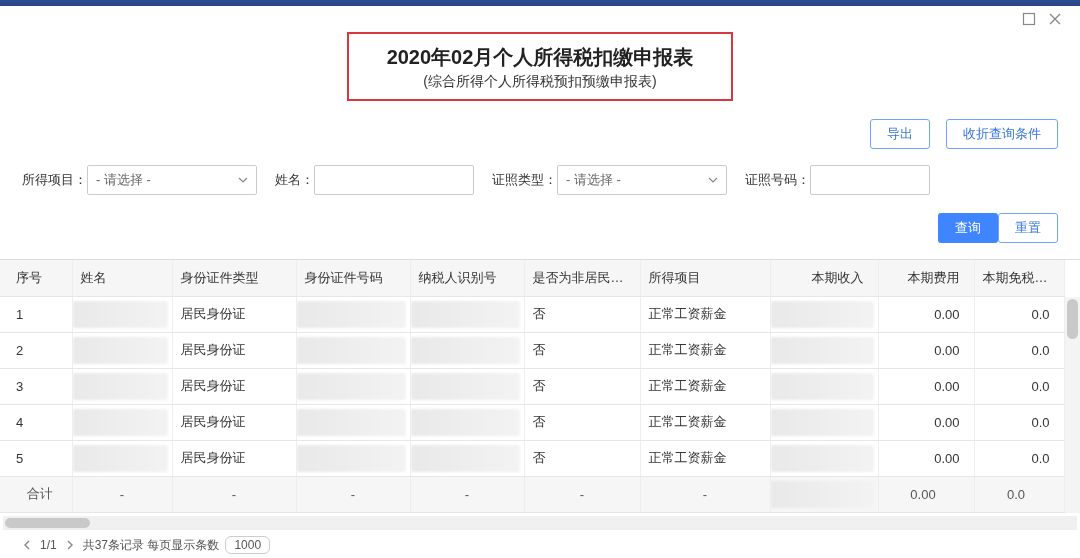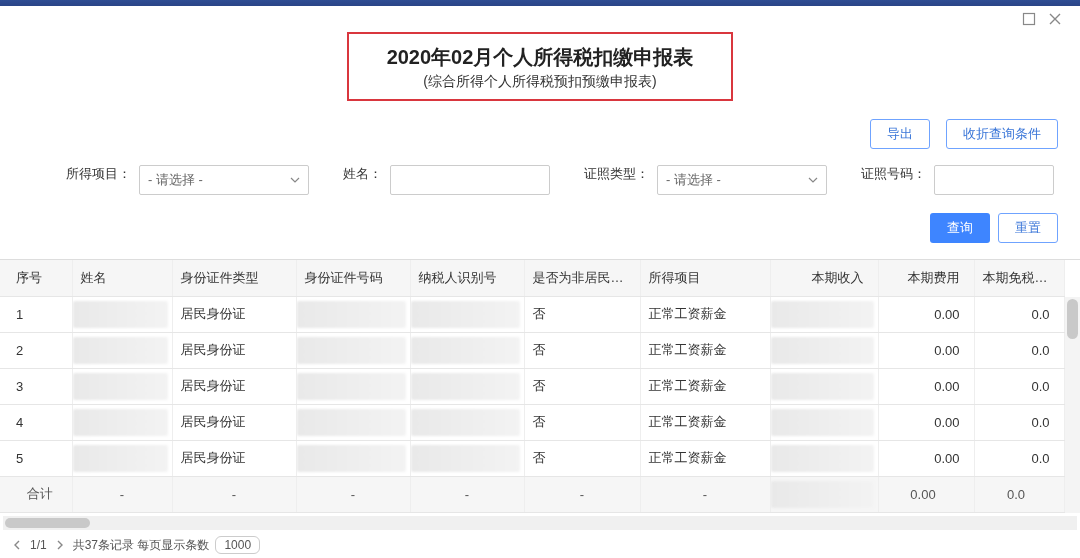--- a/index.html
+++ b/index.html
@@ -10,21 +10,21 @@
     .wicon svg { width:14px; height:14px; }
     .title-block { text-align:center; margin-top:26px; }
     .title-frame { display:inline-block; border:2px solid #d9363e; padding:10px 38px 8px; }
     .title-main { font-size:20px; font-weight:600; color:#222; }
     .title-sub  { font-size:14px; color:#333; margin-top:2px; }
     .action-row { display:flex; justify-content:flex-end; gap:16px; margin:18px 22px 0 22px; }
     .btn { display:inline-flex; align-items:center; justify-content:center; height:30px; padding:0 16px; border-radius:3px; font-size:13px; cursor:pointer; border:1px solid transparent; }
     .btn-outline-blue { border-color:#6fa3ff; color:#3a76d8; background:#fff; }
     .btn-primary { background:#3e85ff; color:#fff; }
     .filter-panel { margin:10px 22px 0 22px; }
-    .filter-row { display:flex; align-items:flex-start; gap:8px; flex-wrap:wrap; padding:6px 0;margin-left:44px; }
+    .filter-row { display:flex; align-items:center; gap:0; flex-wrap:wrap; padding:6px 0; }
     .fld-label { font-size:13px; color:#333; white-space:nowrap; }
     .select, .input { height:30px; border:1px solid #ccc; border-radius:2px; padding:8px 8px; font-size:13px; color:#666; background:#fff; display:flex; align-items:center; position:relative; }
     .select { width:170px; justify-content:space-between; cursor:pointer; }
     .select .chev { flex:0 0 auto; }
     .input { width:160px; }
     .input input { border:none; outline:none; width:100%; font-size:13px; color:#333; }
     .spacer { flex:0 0 18px; }
     .filter-row.right { justify-content:flex-end; margin-top:6px; }
     .table-wrap { margin:10px 0 0 0; border-top:1px solid #ddd; position:relative; }
     table { border-collapse:collapse; width:899px; table-layout:fixed; }
@@ -34,21 +34,21 @@
     th:first-child, td:first-child { padding-left:16px; }
     .blur { position:relative; }
     .blur::after{ content:""; position:absolute; inset:4px 4px 4px 0; background:linear-gradient(90deg,#e9e9e9,#f3f3f3); filter:blur(1px); border-radius:2px; }
     .num-r { text-align:right; padding-right:14px; }
     .total-row td { background:#f6f6f6; color:#555; text-align:center; }
     .total-row td:first-child { text-align:center; font-weight:500; }
     .vscroll { position:absolute; right:0; top:37px; bottom:0; width:15px; background:#f4f4f4; }
     .vthumb { position:absolute; top:2px; left:2px; right:2px; height:40px; background:#c9c9c9; border-radius:6px; }
     .hscroll { position:absolute; bottom:28px; left:3px; right:3px; height:14px; background:#f0f0f0; }
     .hthumb { position:absolute; top:2px; left:2px; height:10px; width:85px; background:#c9c9c9; border-radius:5px; }
-    .footer { position:absolute; bottom:4px; left:10px; right:6px; display:flex; align-items:center; gap:6px; font-size:12px; color:#555; }
+    .footer { position:absolute; bottom:4px; left:20px; right:6px; display:flex; align-items:center; gap:6px; font-size:12px; color:#555; }
     .page-btn { width:14px; height:14px; display:inline-flex; align-items:center; justify-content:center; color:#888; cursor:pointer; }
     .page-size { border:1px solid #ccc; padding:0 8px; height:18px; font-size:12px; display:inline-flex; align-items:center; border-radius:6px; }
     col.c0{width:72px}col.c1{width:100px}col.c2{width:124px}col.c3{width:114px}col.c4{width:114px}col.c5{width:116px}col.c6{width:130px}col.c7{width:108px}col.c8{width:96px}col.c9{width:90px}
   </style>
 </head>
 <body>
 
 <div class="topbar"></div>
 
 <div class="window-ctrl">

